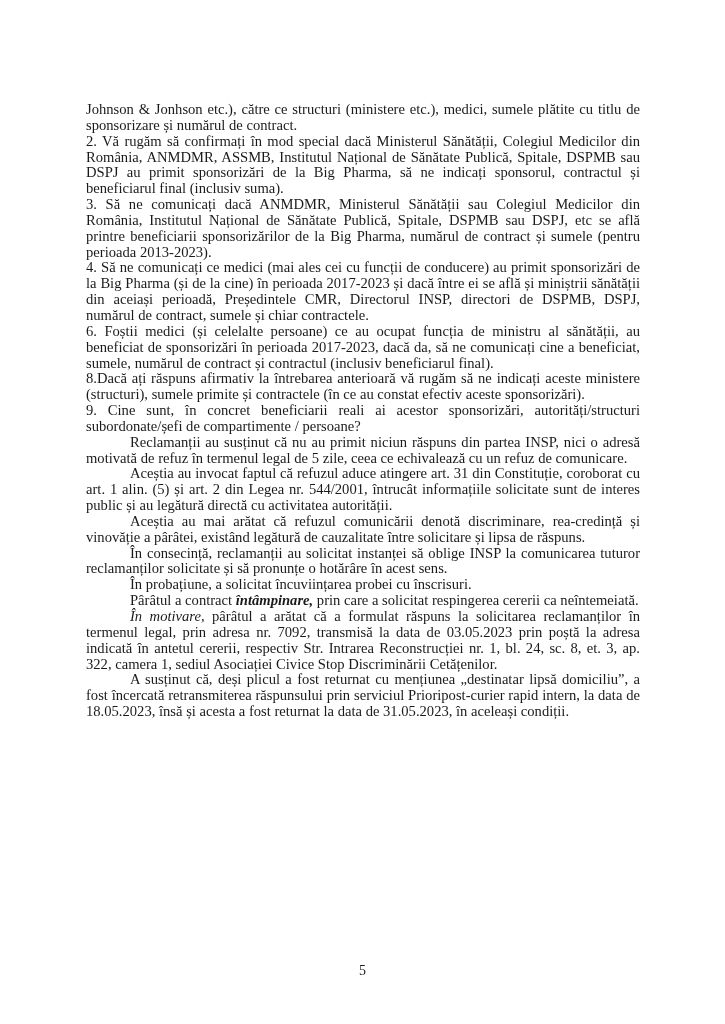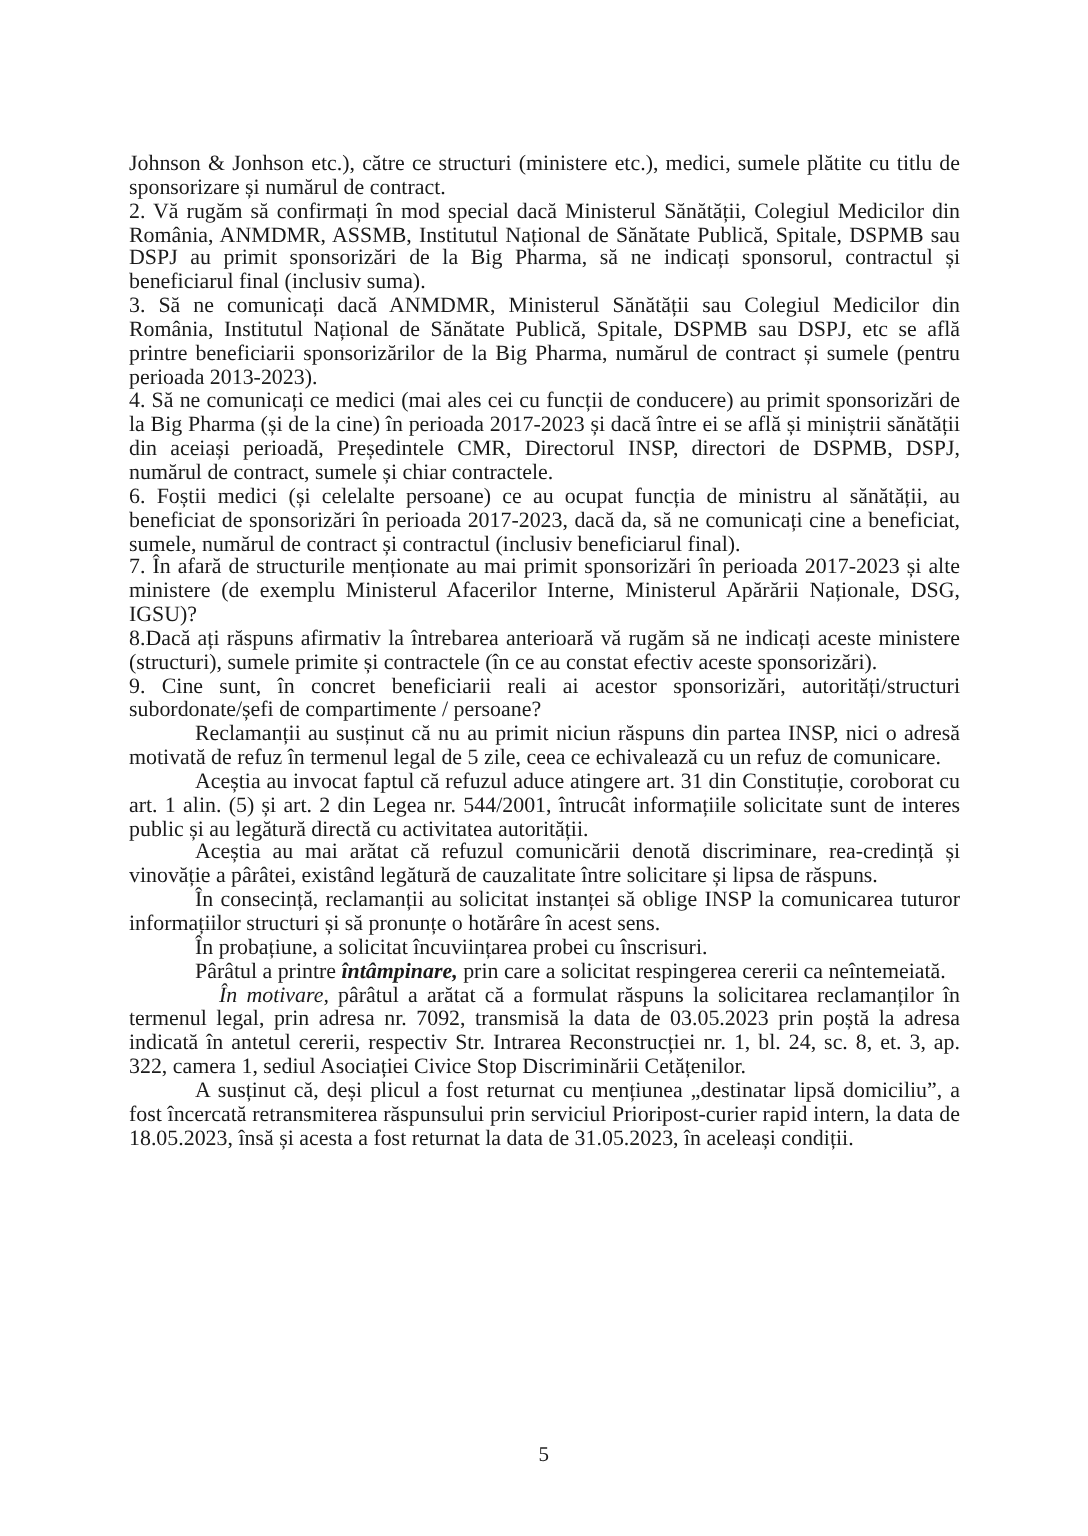--- a/index.html
+++ b/index.html
@@ -32,21 +32,21 @@
       text-align: justify;
     }
     .text-block p {
       margin: 0;
       padding: 0;
     }
     .text-block p.indent {
       text-indent: 44px;
     }
     .bi { font-weight: bold; font-style: italic; }
-    .it { font-style: italic; margin-left: 16px; }
+    .it { font-style: italic; }
     .page-number {
       position: absolute;
       left: 0;
       width: 725px;
       top: 947px;
       text-align: center;
       font-family: "Liberation Serif", "DejaVu Serif", serif;
       font-size: 14px;
       color: #1a1a1a;
     }
@@ -54,28 +54,27 @@
 </head>
 <body>
 
 <div class="page">
   <div class="text-block">
     <p>Johnson &amp; Jonhson etc.), către ce structuri (ministere etc.), medici, sumele plătite cu titlu de sponsorizare și numărul de contract.</p>
     <p>2. Vă rugăm să confirmați în mod special dacă Ministerul Sănătății, Colegiul Medicilor din România, ANMDMR, ASSMB, Institutul Național de Sănătate Publică, Spitale, DSPMB sau DSPJ au primit sponsorizări de la Big Pharma, să ne indicați sponsorul, contractul și beneficiarul final (inclusiv suma).</p>
     <p>3. Să ne comunicați dacă ANMDMR, Ministerul Sănătății sau Colegiul Medicilor din România, Institutul Național de Sănătate Publică, Spitale, DSPMB sau DSPJ, etc se află printre beneficiarii sponsorizărilor de la Big Pharma, numărul de contract și sumele (pentru perioada 2013-2023).</p>
     <p>4. Să ne comunicați ce medici (mai ales cei cu funcții de conducere) au primit sponsorizări de la Big Pharma (și de la cine) în perioada 2017-2023 și dacă între ei se află și miniștrii sănătății din aceiași perioadă, Președintele CMR, Directorul INSP, directori de DSPMB, DSPJ, numărul de contract, sumele și chiar contractele.</p>
     <p>6. Foștii medici (și celelalte persoane) ce au ocupat funcția de ministru al sănătății, au beneficiat de sponsorizări în perioada 2017-2023, dacă da, să ne comunicați cine a beneficiat, sumele, numărul de contract și contractul (inclusiv beneficiarul final).</p>
-    <p>7. În afară de structurile menționate au mai primit sponsorizări în perioada 2017-2023 și alte ministere (de exemplu Ministerul Afacerilor Interne, Ministerul Apărării Naționale, DSG, IGSU)?</p>
     <p>8.Dacă ați răspuns afirmativ la întrebarea anterioară vă rugăm să ne indicați aceste ministere (structuri), sumele primite și contractele (în ce au constat efectiv aceste sponsorizări).</p>
     <p>9. Cine sunt, în concret beneficiarii reali ai acestor sponsorizări, autorități/structuri subordonate/șefi de compartimente / persoane?</p>
 
     <p class="indent">Reclamanții au susținut că nu au primit niciun răspuns din partea INSP, nici o adresă motivată de refuz în termenul legal de 5 zile, ceea ce echivalează cu un refuz de comunicare.</p>
     <p class="indent">Aceștia au invocat faptul că refuzul aduce atingere art. 31 din Constituție, coroborat cu art. 1 alin. (5) și art. 2 din Legea nr. 544/2001, întrucât informațiile solicitate sunt de interes public și au legătură directă cu activitatea autorității.</p>
     <p class="indent">Aceștia au mai arătat că refuzul comunicării denotă discriminare, rea-credință și vinovăție a pârâtei, existând legătură de cauzalitate între solicitare și lipsa de răspuns.</p>
-    <p class="indent">În consecință, reclamanții au solicitat instanței să oblige INSP la comunicarea tuturor informațiilor structuri și să pronunțe o hotărâre în acest sens.</p>
+    <p class="indent">În consecință, reclamanții au solicitat instanței să oblige INSP la comunicarea tuturor reclamanților solicitate și să pronunțe o hotărâre în acest sens.</p>
     <p class="indent">În probațiune, a solicitat încuviințarea probei cu înscrisuri.</p>
-    <p class="indent"><span>Pârâtul a printre </span><span class="bi">întâmpinare,</span><span> prin care a solicitat respingerea cererii ca neîntemeiată.</span></p>
+    <p class="indent"><span>Pârâtul a contract </span><span class="bi">întâmpinare,</span><span> prin care a solicitat respingerea cererii ca neîntemeiată.</span></p>
     <p class="indent"><span class="it">În motivare,</span><span> pârâtul a arătat că a formulat răspuns la solicitarea reclamanților în termenul legal, prin adresa nr. 7092, transmisă la data de 03.05.2023 prin poștă la adresa indicată în antetul cererii, respectiv Str. Intrarea Reconstrucției nr. 1, bl. 24, sc. 8, et. 3, ap. 322, camera 1, sediul Asociației Civice Stop Discriminării Cetățenilor.</span></p>
     <p class="indent">A susținut că, deși plicul a fost returnat cu mențiunea „destinatar lipsă domiciliu”, a fost încercată retransmiterea răspunsului prin serviciul Prioripost-curier rapid intern, la data de 18.05.2023, însă și acesta a fost returnat la data de 31.05.2023, în aceleași condiții.</p>
   </div>
 
   <div class="page-number">5</div>
 </div>
 
 </body></html>

